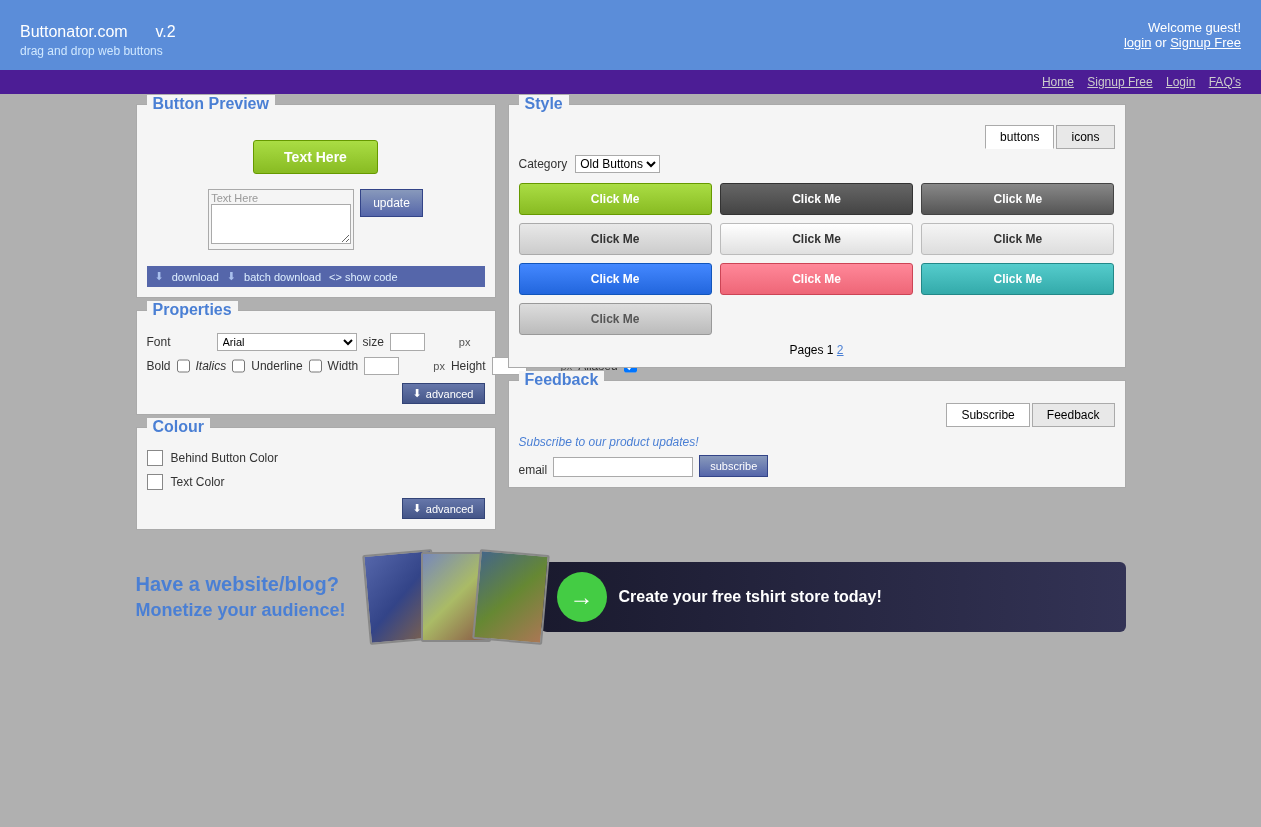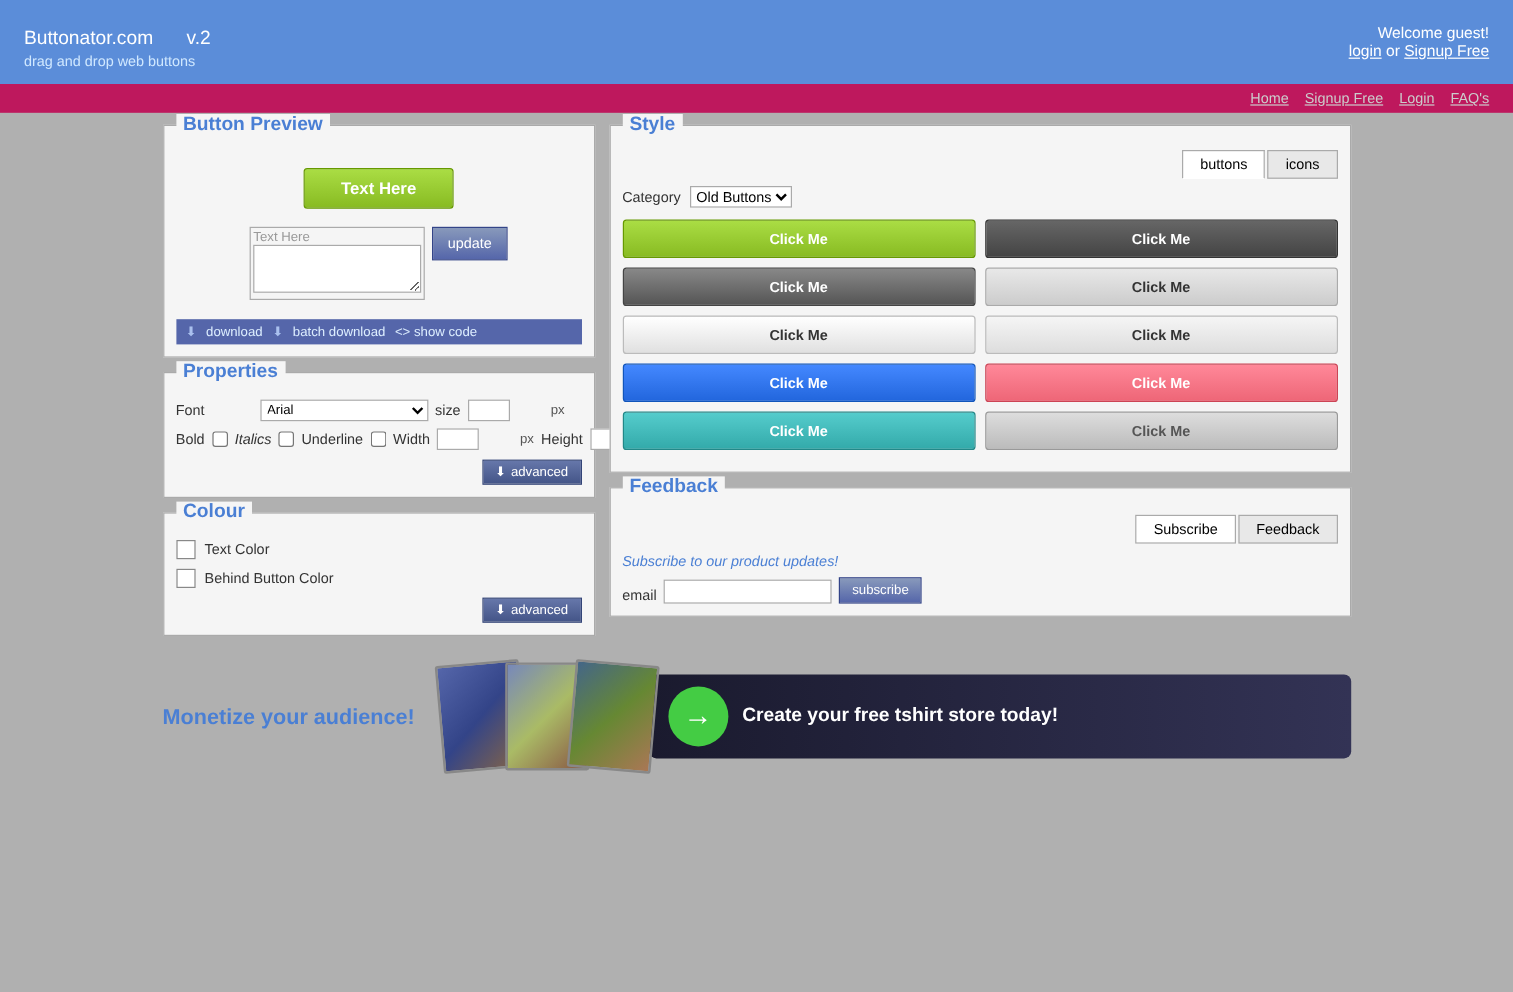--- a/index.html
+++ b/index.html
@@ -15,21 +15,21 @@
       min-height: 70px;
     }
     #header-left h1 { font-size: 28px; font-weight: bold; color: #fff; }
     #header-left h1 span { font-size: 16px; font-weight: normal; }
     #header-left p { color: #d0e8ff; font-size: 12px; }
     #header-right { text-align: right; color: #fff; font-size: 13px; }
     #header-right a { color: #fff; text-decoration: underline; }
 
     
     #navbar {
-      background: #be185d;
+      background: #4c1d95;
       padding: 5px 20px;
       text-align: right;
     }
     #navbar a { color: #ccc; text-decoration: underline; font-size: 12px; margin-left: 10px; }
 
     
     #main {
       max-width: 1010px;
       margin: 10px auto;
       display: flex;
@@ -159,21 +159,21 @@
       border: 1px solid #aaa;
       background: #e8e8e8;
       padding: 4px 14px;
       cursor: pointer;
       font-size: 12px;
     }
     .tab-btn.active { background: #fff; border-bottom: 1px solid #fff; }
     .category-row { display: flex; align-items: center; gap: 8px; margin-bottom: 10px; }
     .buttons-grid {
       display: grid;
-      grid-template-columns: 1fr 1fr;
+      grid-template-columns: 1fr 1fr 1fr;
       gap: 8px;
       margin-bottom: 8px;
     }
     .style-btn {
       padding: 8px 10px;
       cursor: pointer;
       font-size: 12px;
       border-radius: 3px;
       font-weight: bold;
     }
@@ -350,25 +350,25 @@
           <span>⬇</span>
           <span>advanced</span>
         </button>
       </div>
     </div>
 
     <div class="section-box" id="colour-box">
       <div class="section-title">Colour</div>
       <div class="colour-row">
         <span class="colour-swatch"></span>
-        <span class="prop-label">Text Color</span>
+        <span class="prop-label">Behind Button Color</span>
       </div>
       <div class="colour-row">
         <span class="colour-swatch"></span>
-        <span class="prop-label">Behind Button Color</span>
+        <span class="prop-label">Text Color</span>
       </div>
       <div class="align-right">
         <button class="advanced-btn">
           <span>⬇</span>
           <span>advanced</span>
         </button>
       </div>
     </div>
 
   </div>
@@ -396,20 +396,25 @@
         <button class="style-btn btn-darkgray">Click Me</button>
         <button class="style-btn btn-darkgray2">Click Me</button>
         <button class="style-btn btn-lightgray">Click Me</button>
         <button class="style-btn btn-white">Click Me</button>
         <button class="style-btn btn-white2">Click Me</button>
         <button class="style-btn btn-blue">Click Me</button>
         <button class="style-btn btn-pink">Click Me</button>
         <button class="style-btn btn-teal">Click Me</button>
         <button class="style-btn btn-silver">Click Me</button>
       </div>
+      <div class="pages-row">
+        <span>Pages</span>
+        <span>1</span>
+        <a href="#">2</a>
+      </div>
     </div>
 
     <div class="section-box" id="feedback-box">
       <div class="section-title">Feedback</div>
       <div class="feed-tab-row">
         <button class="feed-tab-btn active">Subscribe</button>
         <button class="feed-tab-btn">Feedback</button>
       </div>
       <div class="subscribe-text">Subscribe to our product updates!</div>
       <div class="email-row">
@@ -417,20 +422,21 @@
         <input type="text" class="email-input" style="">
         <button class="subscribe-btn">subscribe</button>
       </div>
     </div>
 
   </div>
 </div>
 
 <div id="promo">
   <div id="promo-text">
+    <h2>Have a website/blog?</h2>
     <h3>Monetize your audience!</h3>
   </div>
   <div style="display:flex; align-items:center; gap:10px; flex:1;">
     <div id="promo-images">
       <div class="promo-img-placeholder"></div>
       <div class="promo-img-placeholder"></div>
       <div class="promo-img-placeholder"></div>
     </div>
     <div id="promo-banner">
       <div class="arrow-circle">→</div>

